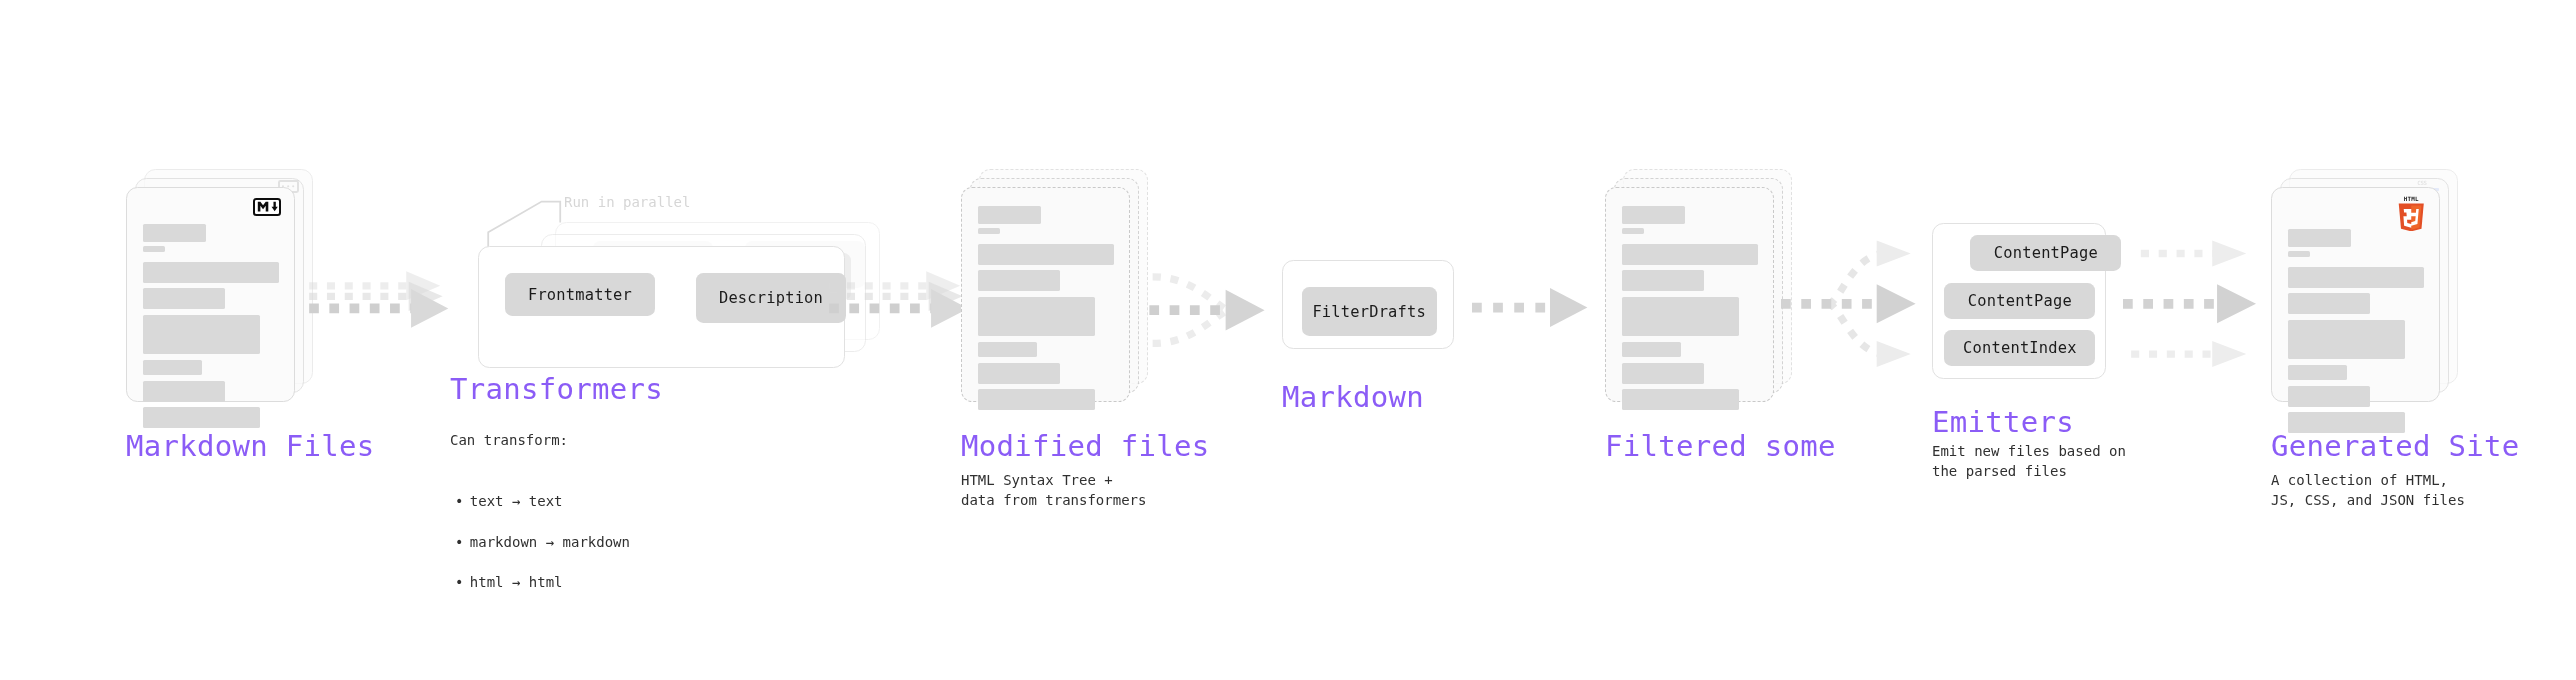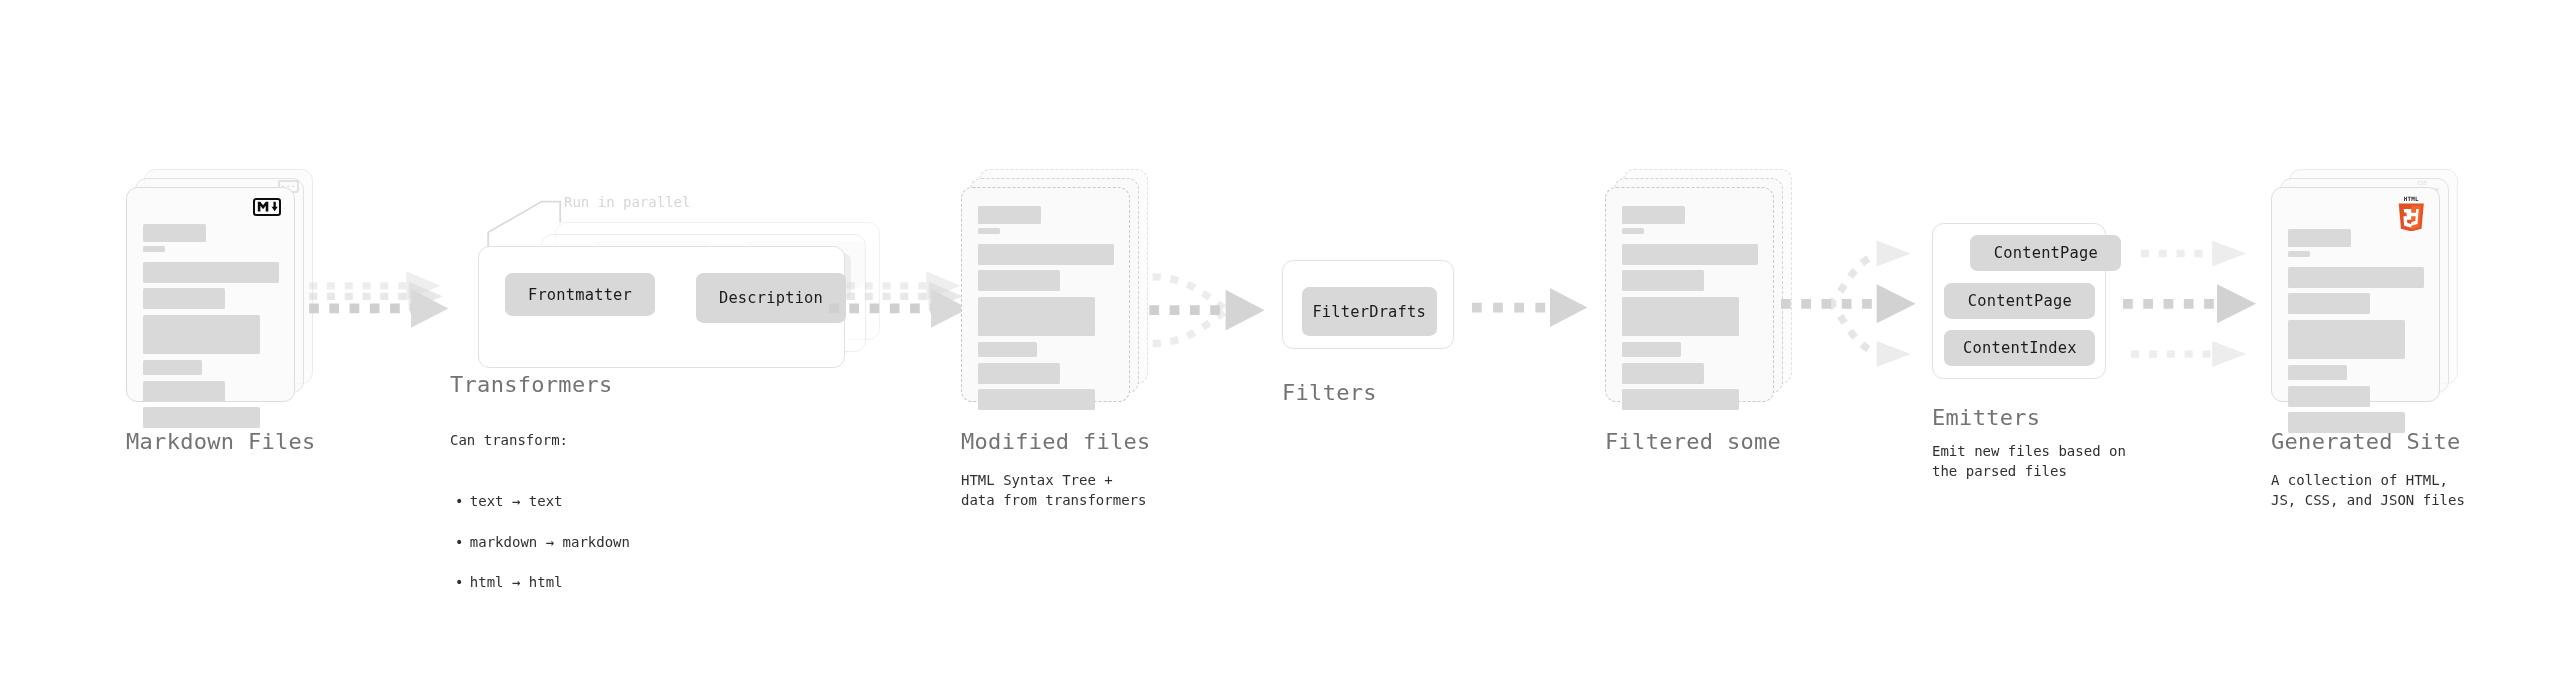--- a/index.html
+++ b/index.html
@@ -86,23 +86,23 @@
     border-radius:7.3px;
     display:flex;align-items:center;justify-content:center;
     font-size:15.4px;color:#1b1b1b;
     letter-spacing:0.2px;
     box-sizing:border-box;
   }
 
   
   .title{
     position:absolute;
-    font-size:22px;
+    font-size:29px;
     letter-spacing:0.3px;
-    color:#737373;
+    color:#8b5cf6;
     white-space:nowrap;
   }
   .sub{
     position:absolute;
     font-size:14px;
     line-height:20.3px;
     color:#303030;
     white-space:pre-line;
   }
   .sub .bullets{margin:0;padding:0;list-style:none;}
@@ -273,21 +273,21 @@
     <polygon points="108,34 156,59 108,84" fill="#d4d4d4"></polygon>
   </svg>
 
   <div class="node" style="left:1282px;top:252px;">
     <div class="pbox" style="left:0;top:8px;width:172px;height:89px;">
       <div class="chip" style="position:absolute;left:18.7px;top:26px;width:135px;height:49px;">
         <span>FilterDrafts</span>
       </div>
     </div>
   </div>
-  <div class="title" style="left:1282px;top:380px;">Filters</div>
+  <div class="title" style="left:1282px;top:380px;">Markdown</div>
 
   <svg class="flow" style="left:1472px;top:283px;" width="130" height="49" viewBox="0 0 160 60">
     <g stroke="#d4d4d4" stroke-width="12" stroke-dasharray="12 14">
       <line x1="0" y1="30" x2="104" y2="30"></line>
     </g>
     <polygon points="96,6 142,30 96,54" fill="#d4d4d4"></polygon>
   </svg>
 
   <div class="node" style="left:1605px;top:187px;">
     <div class="doc-stack" style="width:191px;height:223px;">

